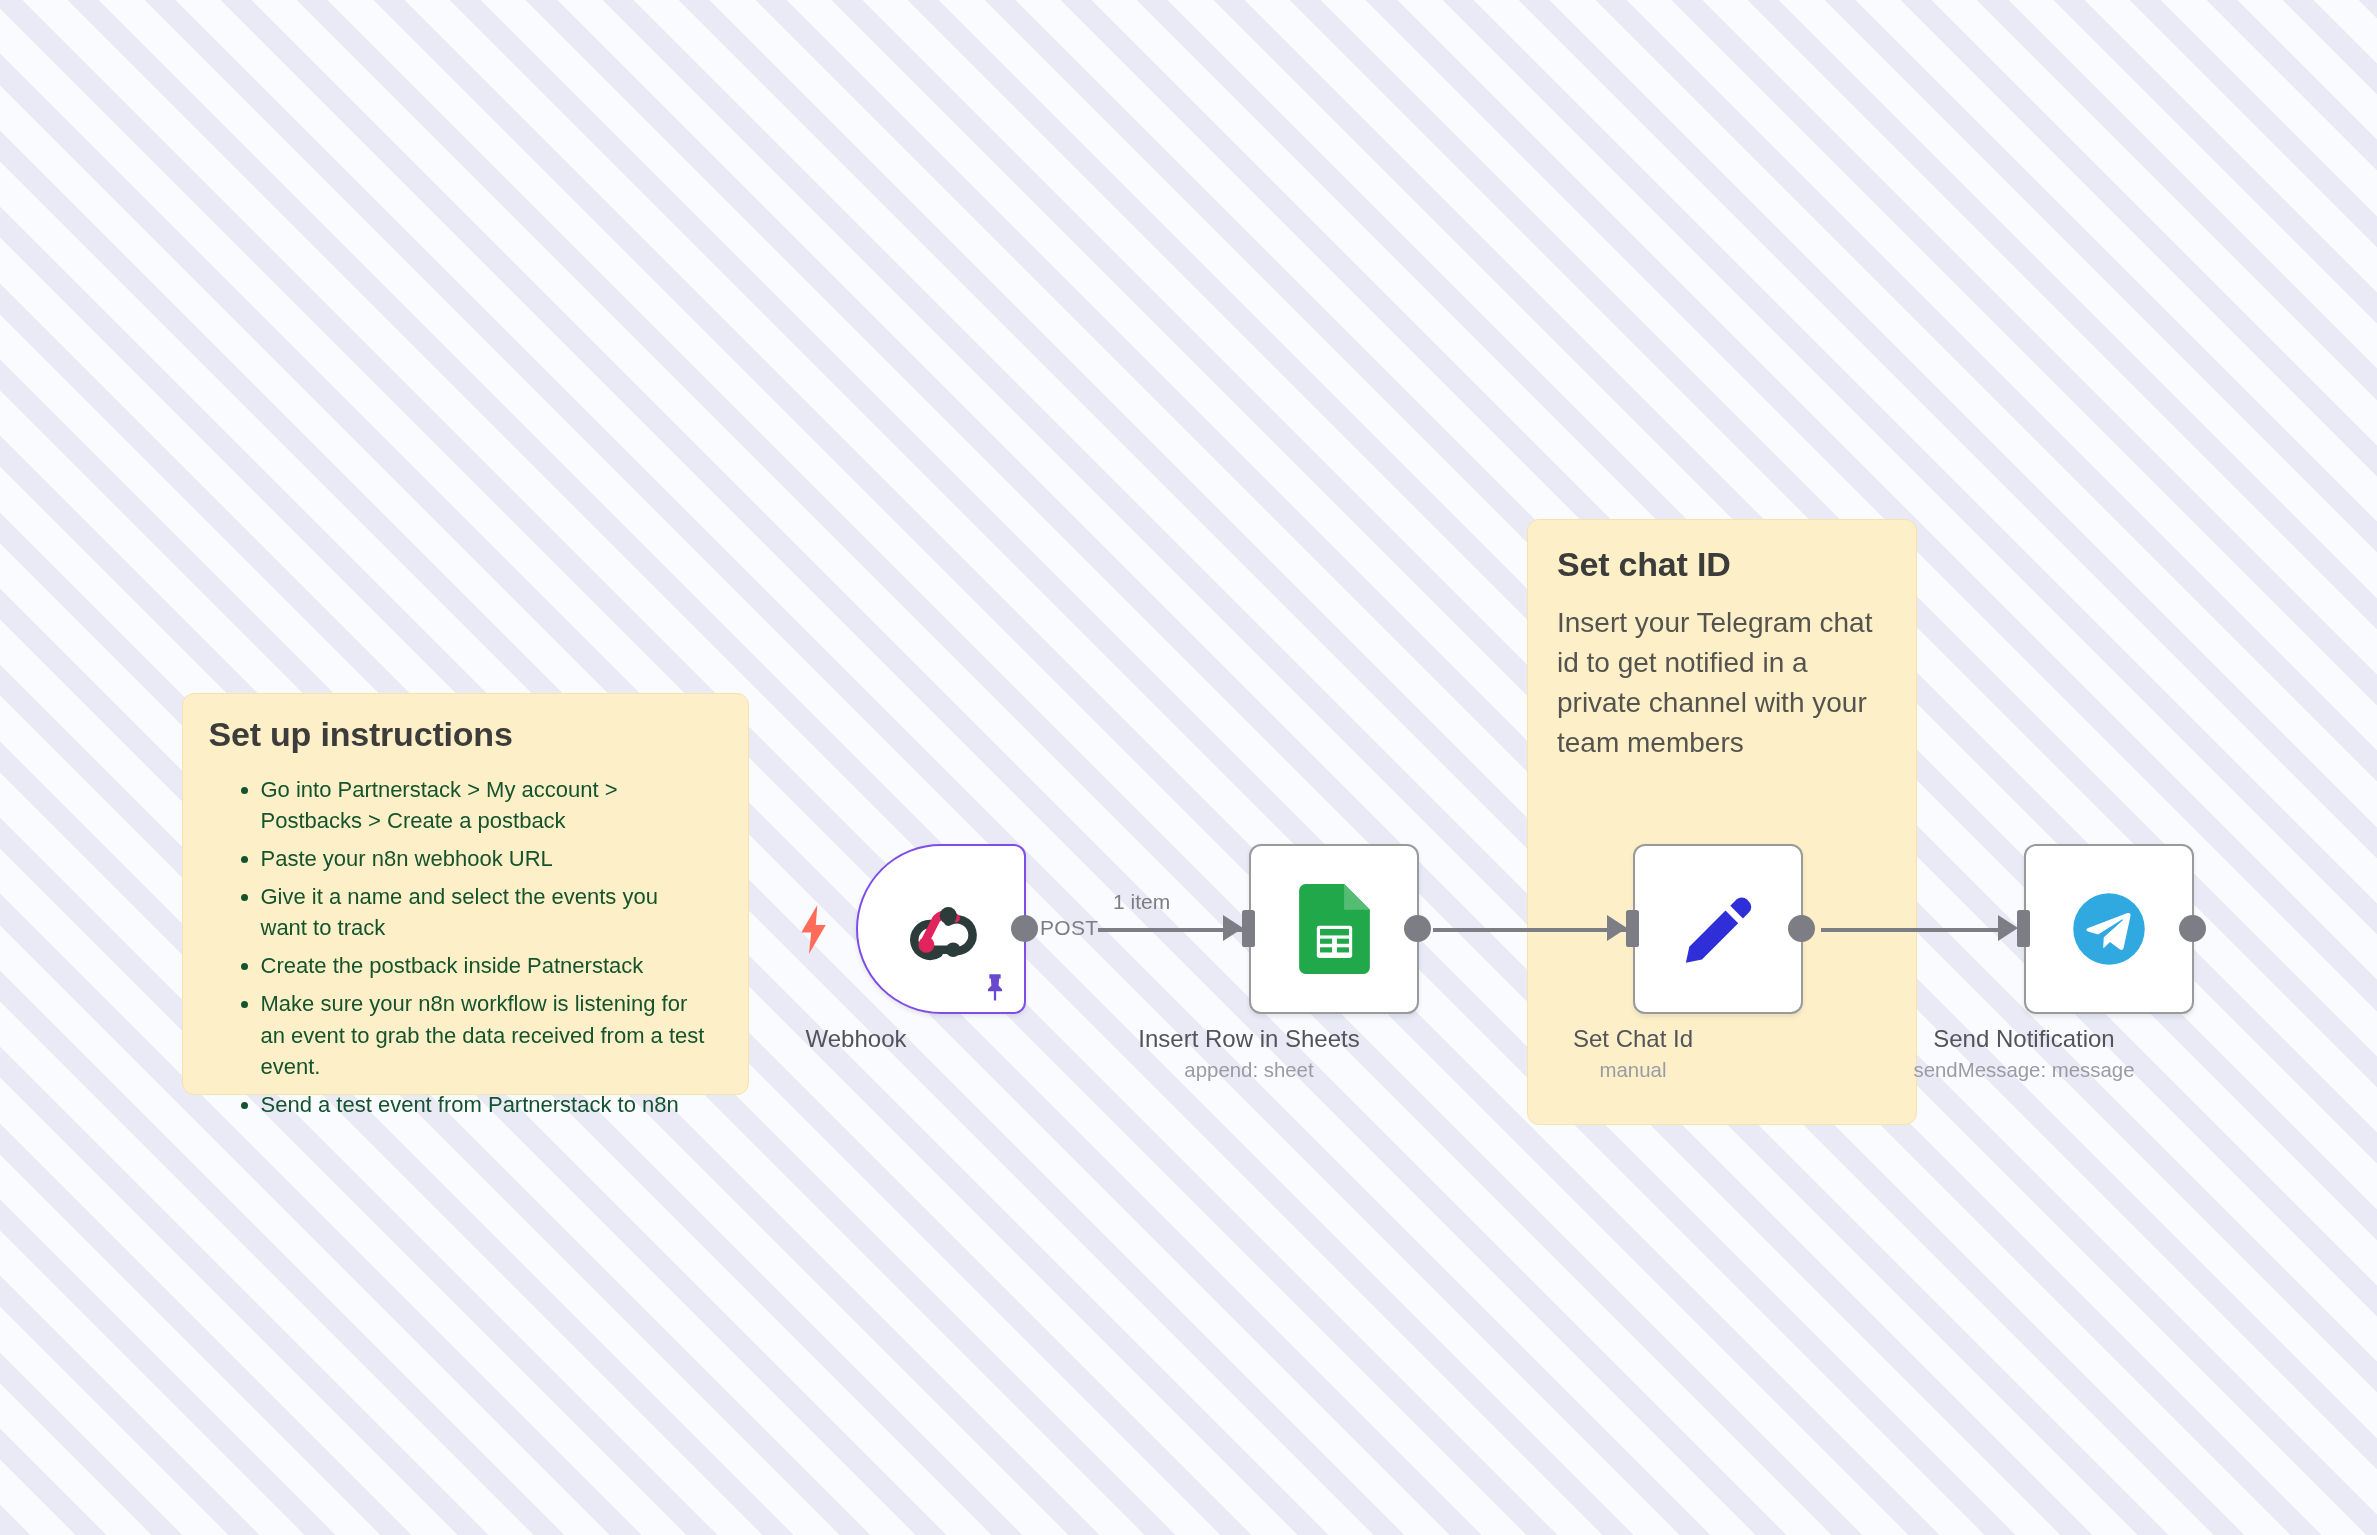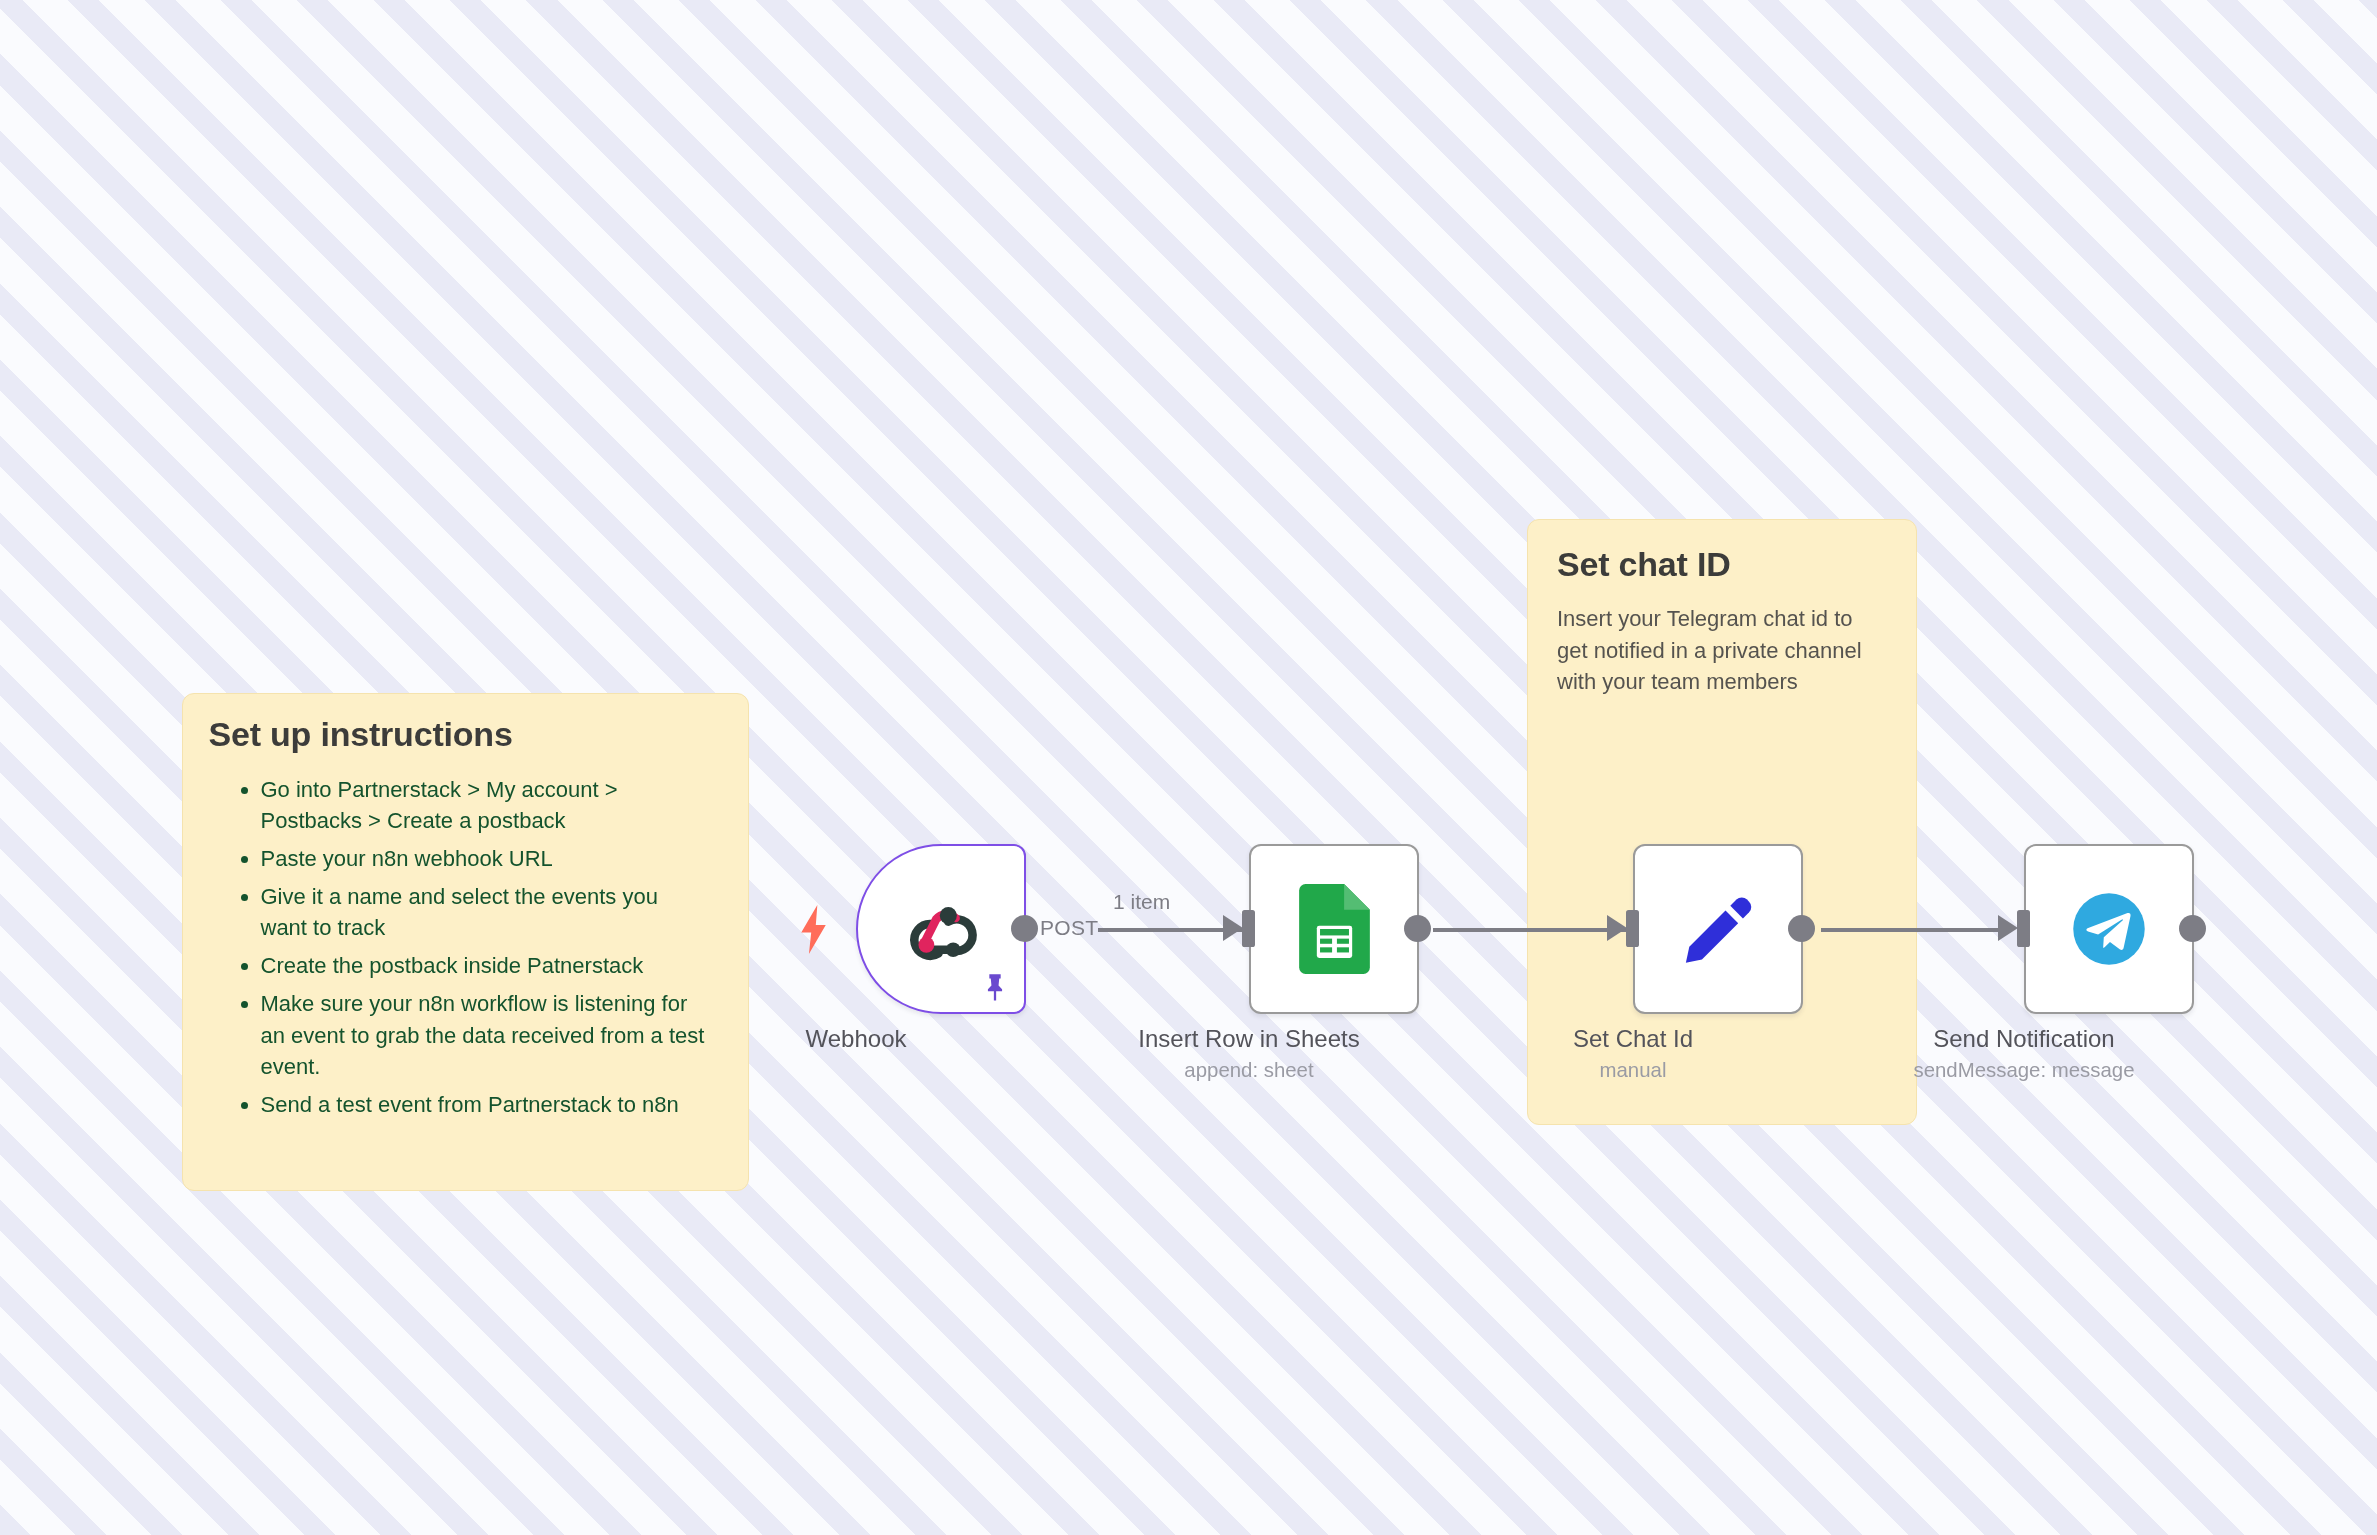--- a/index.html
+++ b/index.html
@@ -51,30 +51,30 @@
   .sticky-list {
     margin: 16px;
     padding-left: 36px;
     font-size: 22px;
     line-height: 1.42;
     color: #14532d;
   }
   .sticky-list li { margin-bottom: 6.8px; }
   .sticky-para {
     margin: 0;
-    font-size: 22px;
+    font-size: 28px;
     line-height: 1.42;
     color: #55534f;
   }
 
   #sticky-instructions {
     left: 182px;
     top: 693px;
     width: 567px;
-    height: 498px;
+    height: 402px;
   }
   #sticky-chatid {
     left: 1527px;
     top: 519px;
     width: 390px;
     height: 606px;
     padding: 25.5px 29px;
   }
 
   

